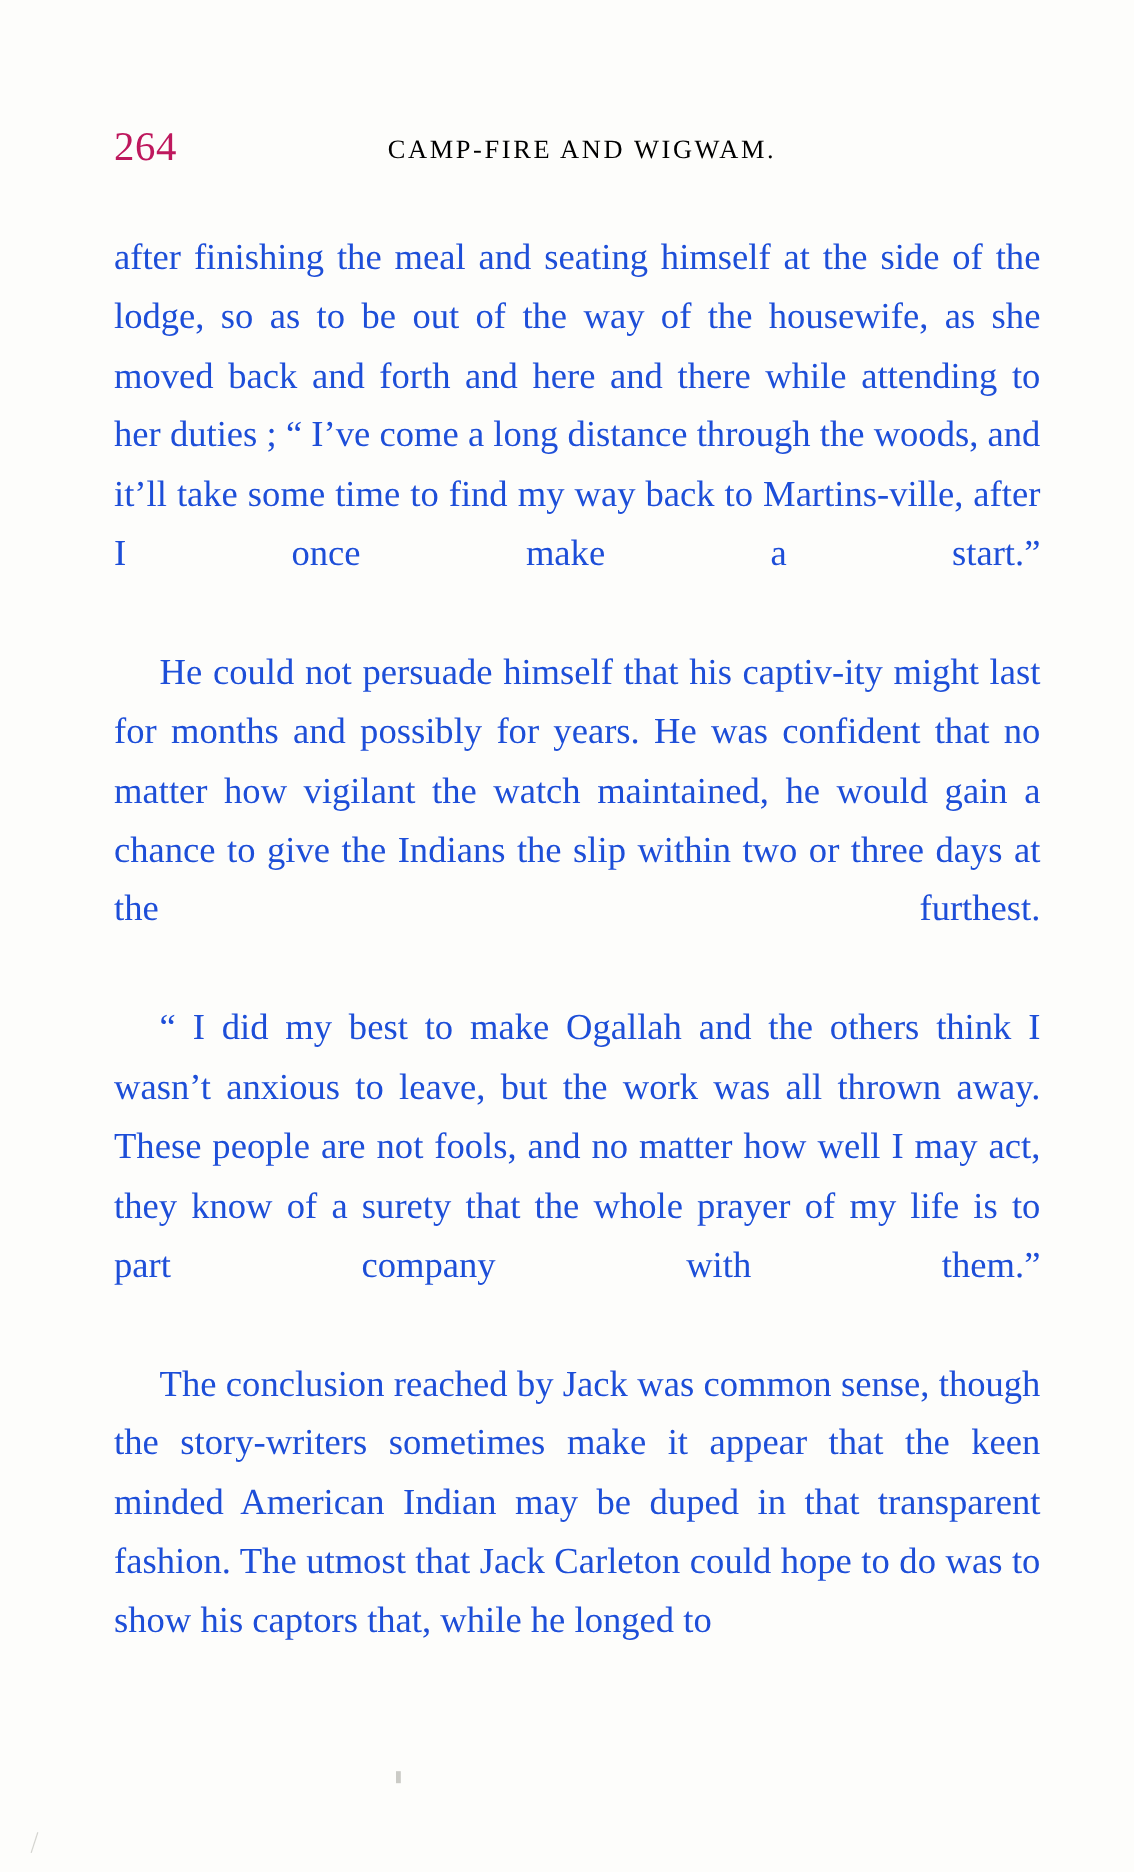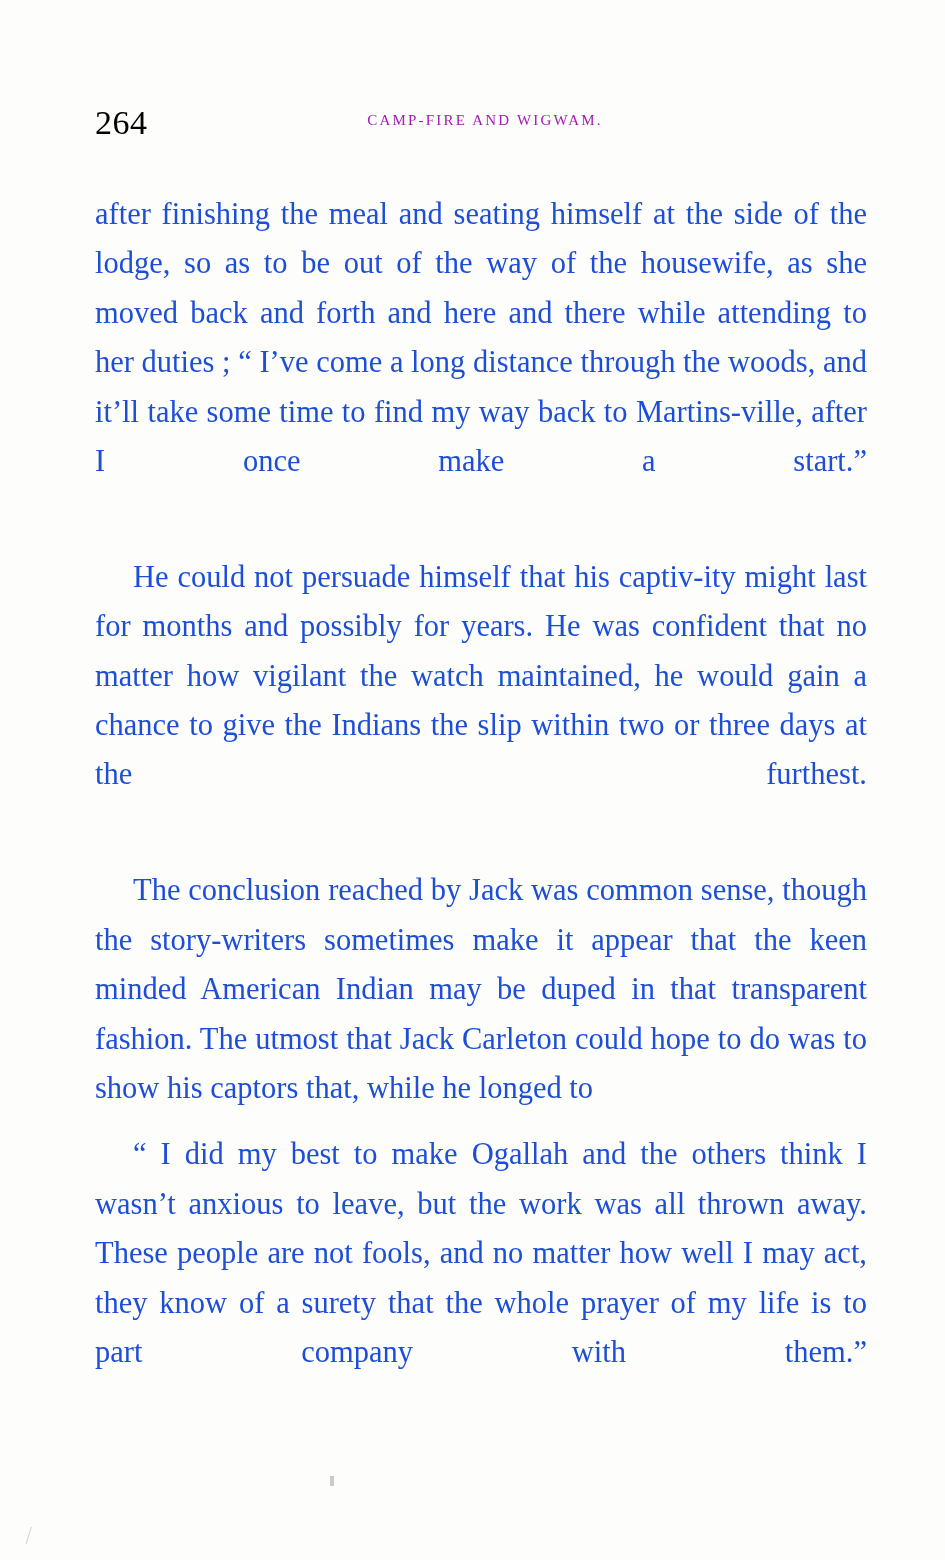--- a/index.html
+++ b/index.html
@@ -26,31 +26,31 @@
     left: 95px;
     width: 770px;
     height: 40px;
   }
   .folio {
     position: absolute;
     left: 0;
     top: 0;
     font-size: 34px;
     letter-spacing: 0.5px;
-    color: #000000;
+    color: #be185d;
   }
   .head-title {
     position: absolute;
     left: 90px;
     top: 8px;
     width: 600px;
     text-align: center;
-    font-size: 15px;
+    font-size: 22px;
     letter-spacing: 2.2px;
-    color: #a21caf;
+    color: #000000;
     text-transform: uppercase;
   }
   .body-text {
     position: absolute;
     top: 190px;
     left: 95px;
     width: 772px;
   }
   .para {
     margin: 0 0 0 0;
@@ -60,21 +60,20 @@
     text-justify: inter-word;
     color: #1d4ed8;
     -webkit-hyphens: manual;
     hyphens: manual;
   }
   .para + .para {
     margin-top: 0;
   }
   .para.indent {
     text-indent: 38px;
-    margin-top: 17px;
   }
   
   .para::after {
     content: "";
     display: inline-block;
     width: 100%;
   }
   .para.noflush::after {
     display: none;
   }
@@ -104,19 +103,19 @@
 <div class="page">
 
   <div class="running-head">
     <span class="folio">264</span>
     <span class="head-title">Camp-Fire and Wigwam.</span>
   </div>
 
   <div class="body-text">
     <p class="para">after finishing the meal and seating himself at the side of the lodge, so as to be out of the way of the housewife, as she moved back and forth and here and there while attending to her duties ; “ I’ve come a long distance through the woods, and it’ll take some time to find my way back to Martins-ville, after I once make a start.”</p>
     <p class="para indent">He could not persuade himself that his captiv-ity might last for months and possibly for years. He was confident that no matter how vigilant the watch maintained, he would gain a chance to give the Indians the slip within two or three days at the furthest.</p>
+    <p class="para indent">“ I did my best to make Ogallah and the others think I wasn’t anxious to leave, but the work was all thrown away.   These people are not fools, and no matter how well I may act, they know of a surety that the whole prayer of my life is to part company with them.”</p>
     <p class="para indent noflush">The conclusion reached by Jack was common sense, though the story-writers sometimes make it appear that the keen minded American Indian may be duped in that transparent fashion.   The utmost that Jack Carleton could hope to do was to show his captors that, while he longed to</p>
-    <p class="para indent">“ I did my best to make Ogallah and the others think I wasn’t anxious to leave, but the work was all thrown away.   These people are not fools, and no matter how well I may act, they know of a surety that the whole prayer of my life is to part company with them.”</p>
   </div>
 
   <div class="spine-speck"></div>
   <div class="edge-mark"></div>
 </div>
 
 </body></html>

